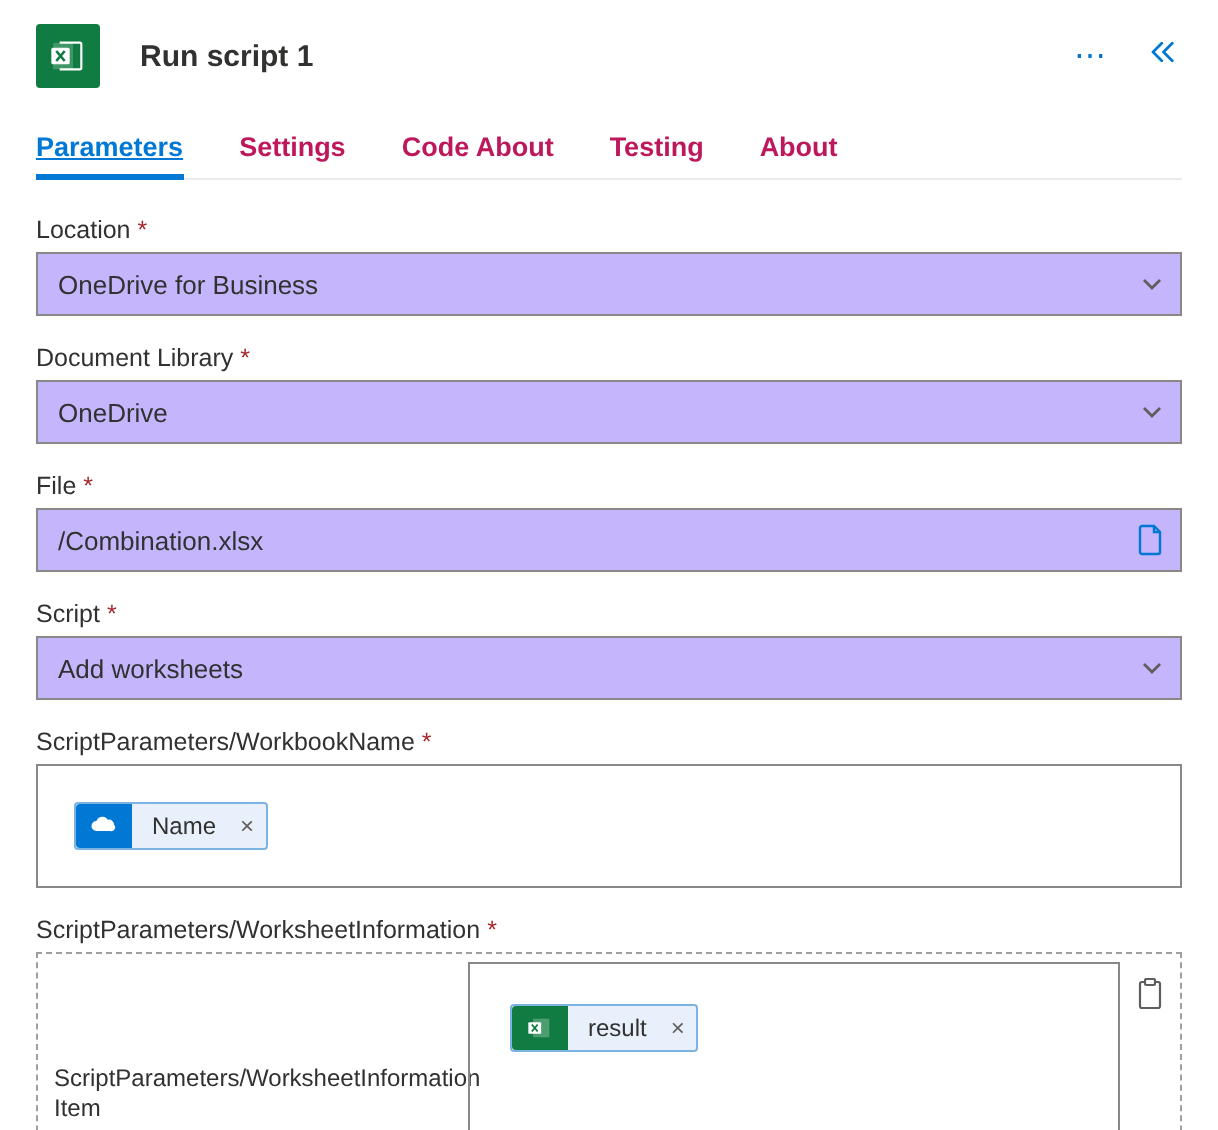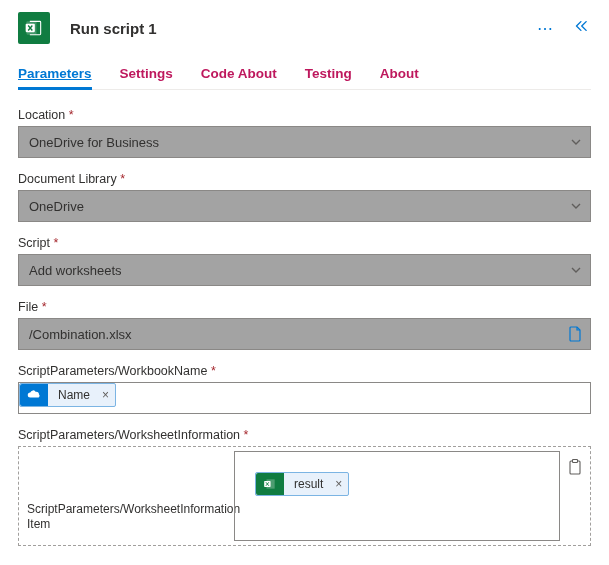--- a/index.html
+++ b/index.html
@@ -71,43 +71,43 @@
   .field-label { font-size: 12.5px; margin-bottom: 4px; }
   .req { color: #a4262c; }
   .select-box, .input-box {
     border: 1px solid #8a8886;
     height: 32px;
     padding: 0 32px 0 10px;
     display: flex;
     align-items: center;
     font-size: 13px;
     position: relative;
-    background: #a3a3a3;
+    background: #c4b5fd;
   }
   .chev {
     position: absolute;
     right: 8px; top: 50%;
     transform: translateY(-50%);
     color: #605e5c;
   }
   .chev svg { width: 12px; height: 12px; display: block; }
   .file-icon {
     position: absolute;
     right: 8px; top: 50%;
     transform: translateY(-50%);
     color: #0078d4;
   }
   .file-icon svg { width: 14px; height: 16px; display: block; }
   
   .token-box {
     border: 1px solid #8a8886;
     min-height: 32px;
-    padding: 0;
-    display: flex;
-    align-items: flex-start;
+    padding: 18px;
+    display: flex;
+    align-items: center;
     gap: 4px;
   }
   .token {
     display: inline-flex;
     align-items: center;
     gap: 8px;
     border: 1px solid #7bb4e3;
     background: #e8f1fb;
     border-radius: 2px;
     font-size: 12px;
@@ -214,41 +214,41 @@
       <span>OneDrive</span>
       <span class="chev">
           <svg viewBox="0 0 12 12">
             <path d="M2 4l4 4 4-4" stroke="currentColor" stroke-width="1.4" fill="none"></path>
           </svg>
         </span>
     </div>
   </div>
 
   <div>
-    <div class="field-label"><span>Script</span> <span class="req">*</span></div>
-    <div class="select-box">
-      <span>Add worksheets</span>
-      <span class="chev">
-          <svg viewBox="0 0 12 12">
-            <path d="M2 4l4 4 4-4" stroke="currentColor" stroke-width="1.4" fill="none"></path>
-          </svg>
-        </span>
-    </div>
-  </div>
-
-  <div>
     <div class="field-label"><span>File</span> <span class="req">*</span></div>
     <div class="input-box">
       <span>/Combination.xlsx</span>
       <span class="file-icon">
         <svg viewBox="0 0 14 16">
             <path d="M3 1h6l3 3v10a1 1 0 0 1-1 1H3a1 1 0 0 1-1-1V2a1 1 0 0 1 1-1z" stroke="#0078d4" stroke-width="1.2" fill="none"></path>
             <path d="M9 1v3h3" stroke="#0078d4" stroke-width="1.2" fill="none"></path>
           </svg>
       </span>
+    </div>
+  </div>
+
+  <div>
+    <div class="field-label"><span>Script</span> <span class="req">*</span></div>
+    <div class="select-box">
+      <span>Add worksheets</span>
+      <span class="chev">
+          <svg viewBox="0 0 12 12">
+            <path d="M2 4l4 4 4-4" stroke="currentColor" stroke-width="1.4" fill="none"></path>
+          </svg>
+        </span>
     </div>
   </div>
 
   <div>
     <div class="field-label"><span>ScriptParameters/WorkbookName</span> <span class="req">*</span></div>
     <div class="token-box">
       <span class="token">
         <span class="t-icon">
           <svg width="16" height="10" viewBox="0 0 24 16">
               <path d="M6 12a4 4 0 0 1 0-8 5 5 0 0 1 9-1 4 4 0 0 1 5 4 3 3 0 0 1-3 5H6z" fill="#fff"></path>

